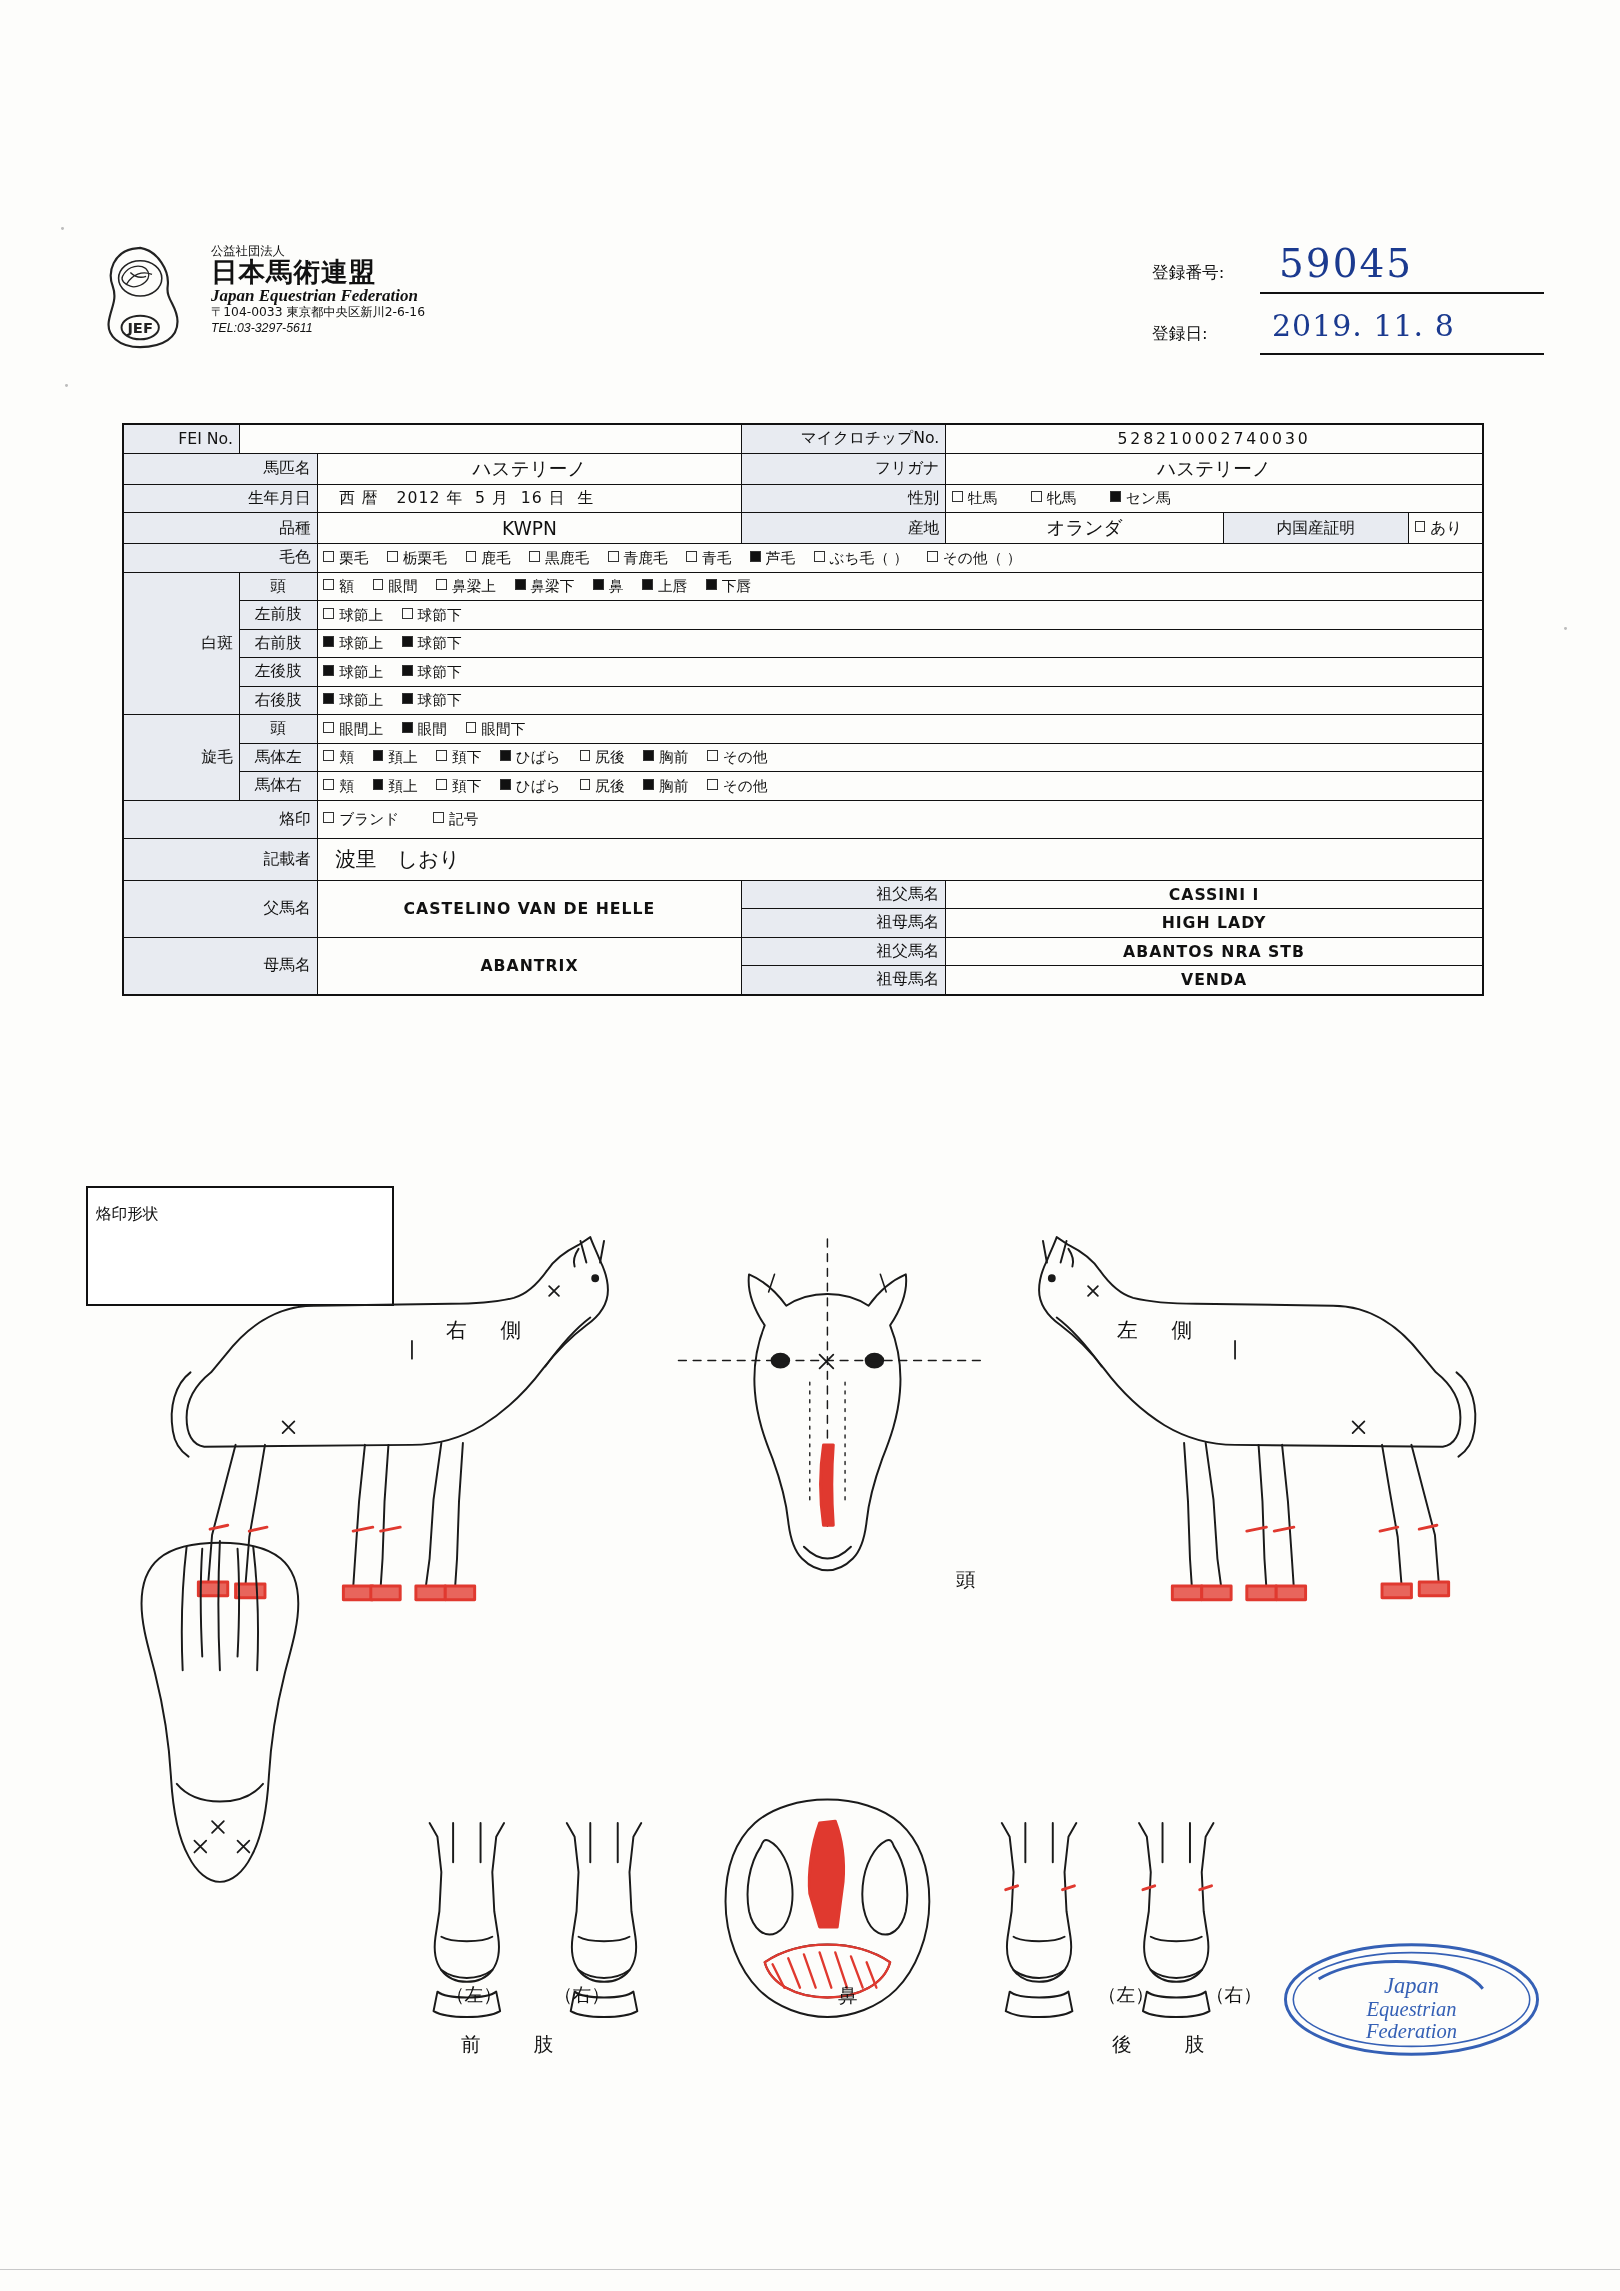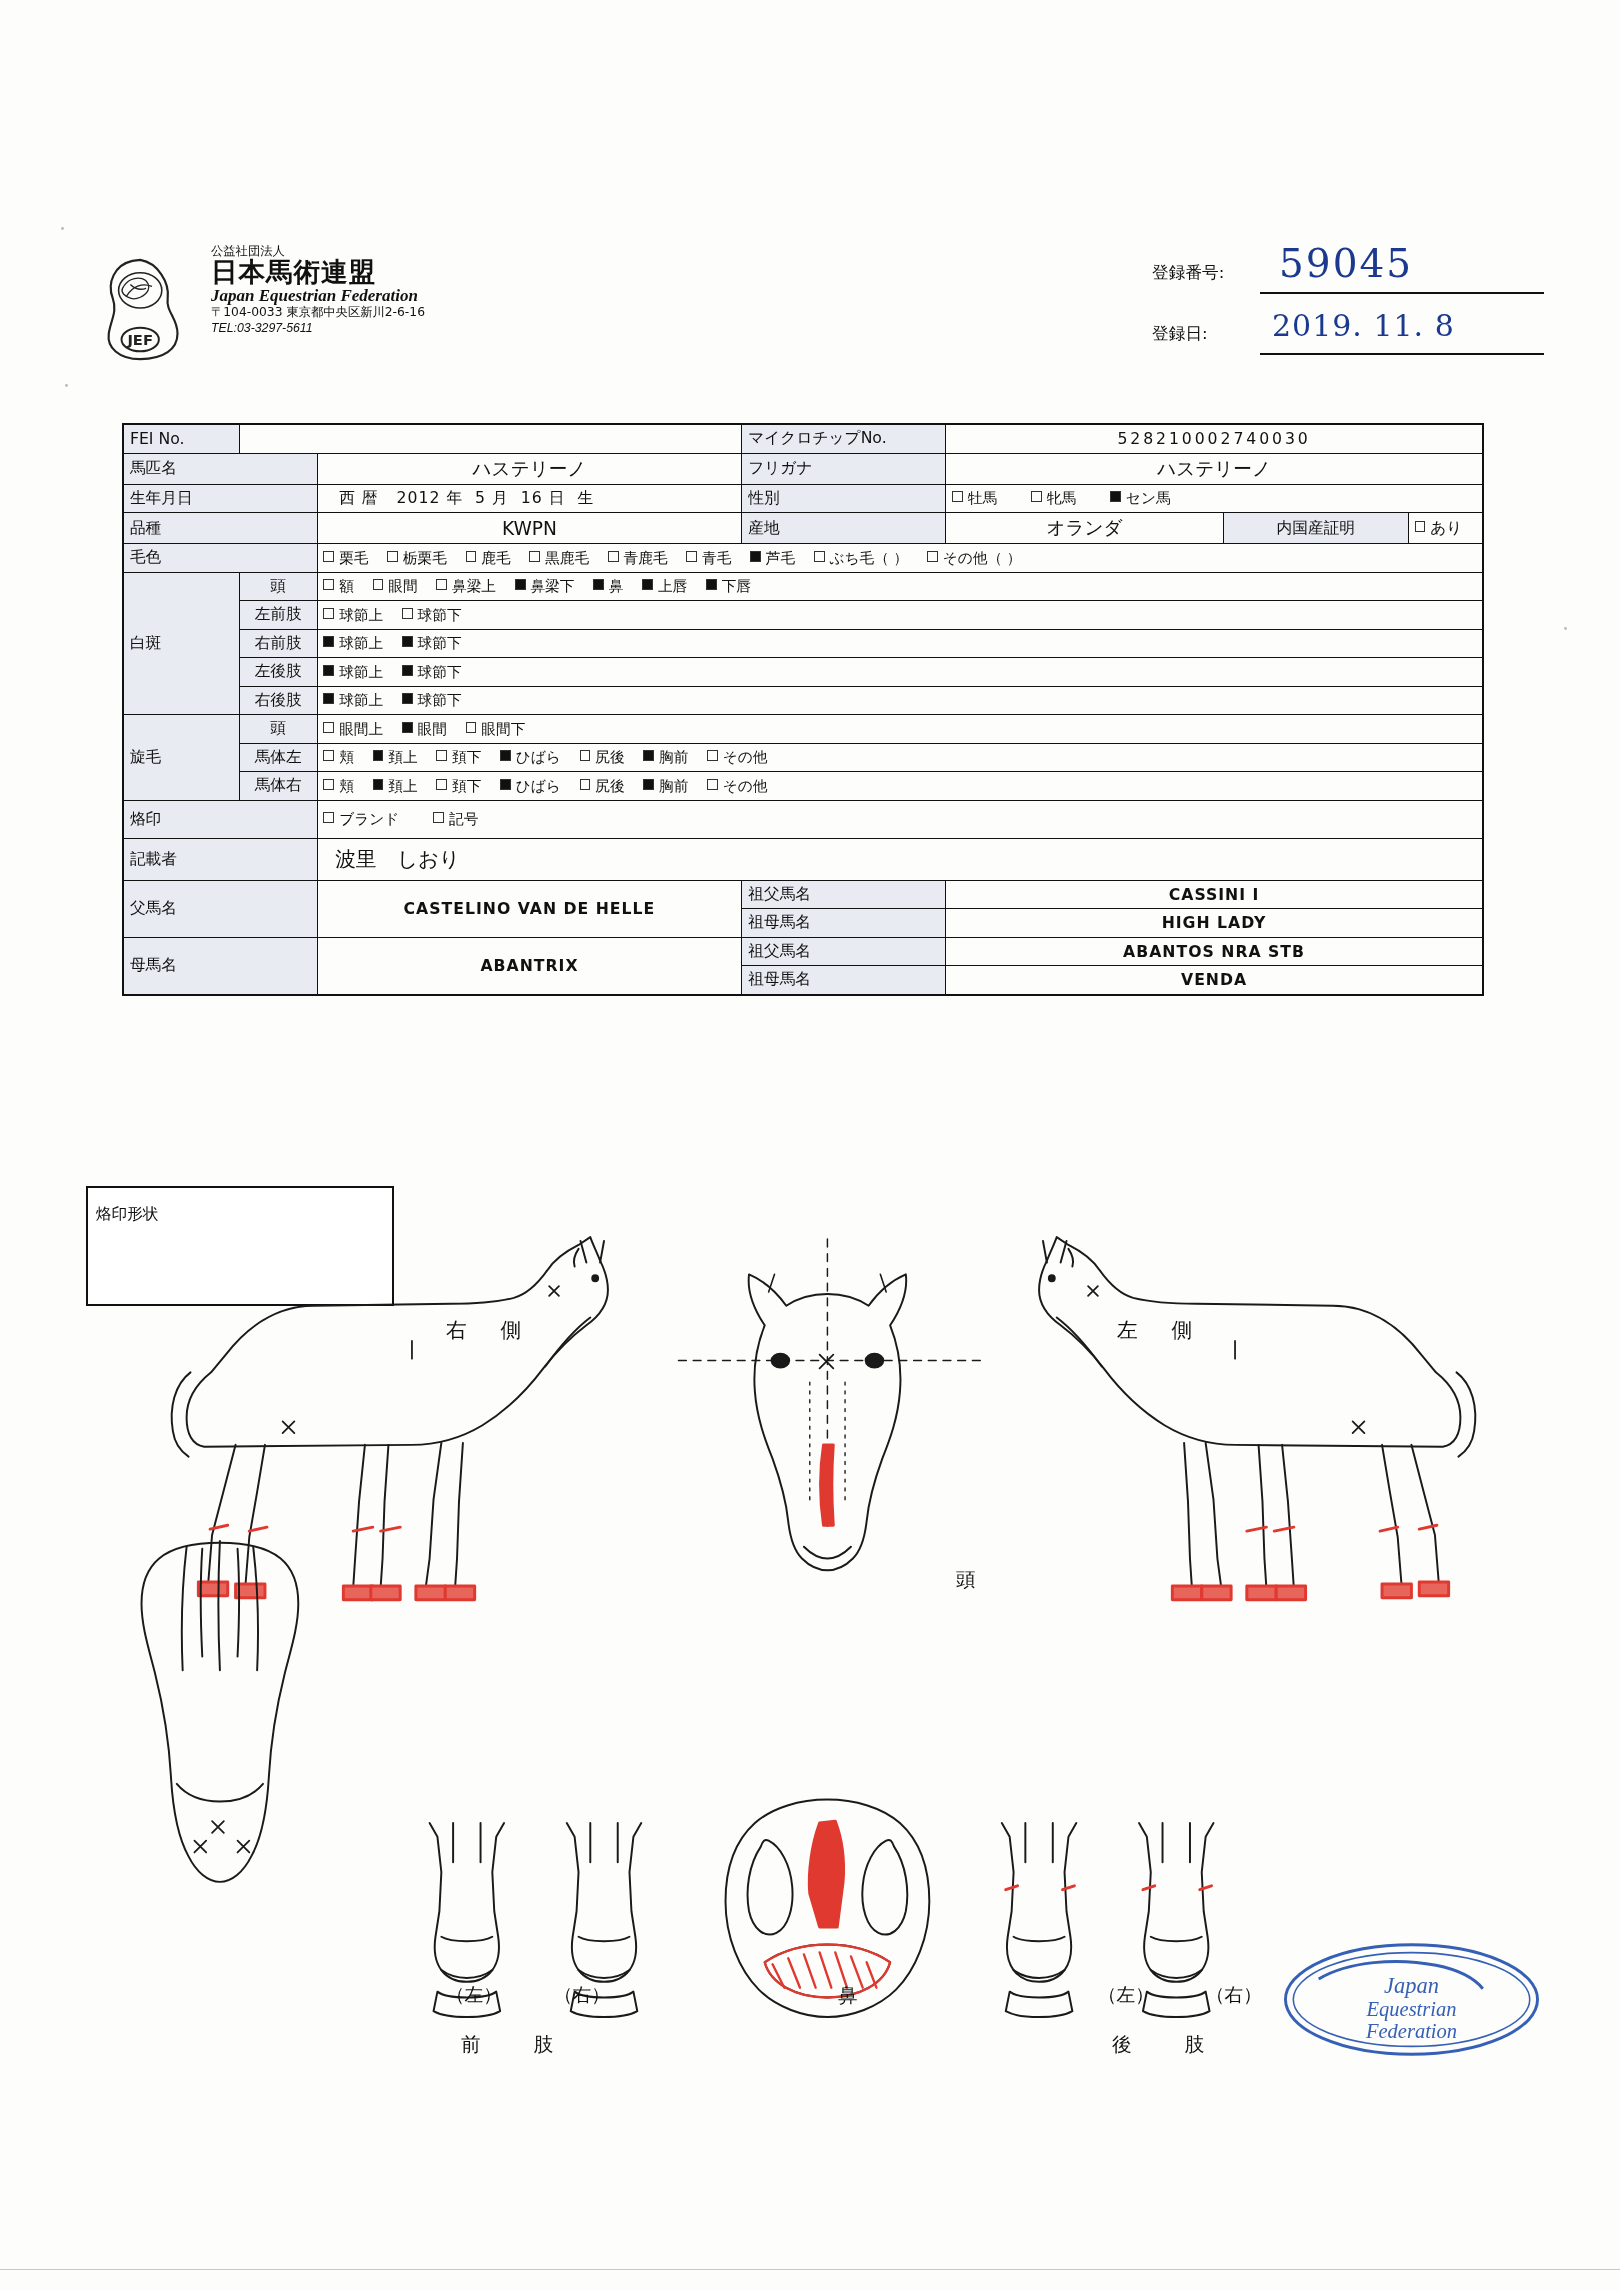--- a/index.html
+++ b/index.html
@@ -10,21 +10,21 @@
     background:#fdfdfb;
     margin:0 auto;
     overflow:hidden;
   }
   .sheet{
     position:absolute;left:0;top:0;width:1620px;height:2292px;
   }
   
   .hdr{position:absolute;left:93px;top:243px;width:1451px;height:137px;}
   .jef-seal{
-    position:absolute;left:0px;top:12px;width:116px;height:108px;
+    position:absolute;left:0px;top:0px;width:116px;height:108px;
   }
   .jef-seal svg{display:block;}
   .org-block{position:absolute;left:118px;top:2px;width:353px;}
   .org-small{font-size:12.3px;color:#111;letter-spacing:0px;line-height:1.1;}
   .org-jp{font-size:26.5px;font-weight:bold;color:#111;letter-spacing:1px;line-height:1.1;margin-top:-2px;
           font-family:"DejaVu Sans", sans-serif;}
   .org-en{font-size:17px;font-style:italic;font-weight:bold;color:#111;line-height:1.15;
           font-family:"Liberation Serif", serif;}
   .org-addr{font-size:12.3px;color:#111;line-height:1.25;font-family:"DejaVu Sans", sans-serif;}
   .org-tel{font-size:12.3px;color:#111;font-style:italic;line-height:1.25;}
@@ -44,21 +44,21 @@
   .reg-val{
     position:absolute;left:127px;top:-2px;font-size:39px;color:#1b3a8f;
     font-family:"DejaVu Serif", serif;letter-spacing:2px;
   }
   .reg-val.small{font-size:30px;top:3.9px;left:120px;letter-spacing:1px;}
 
   
   .tbl{position:absolute;left:122px;top:423px;width:1362px;border:2px solid #111;border-collapse:collapse;}
   .tbl td{border:1px solid #111;font-size:15.7px;color:#111;padding:2px 5.9px;height:23.5px;
           font-family:"DejaVu Sans", sans-serif;vertical-align:middle;}
-  .lbl{background:#e8ebf1;text-align:left;font-size:15.7px;white-space:nowrap;margin-top:28px;}
+  .lbl{background:#e8ebf1;text-align:right;font-size:15.7px;white-space:nowrap;margin-top:28px;}
   .lbl2{background:#e8ebf1;text-align:center;font-size:14.7px;white-space:nowrap;}
   .hand{color:#111;font-family:"DejaVu Sans", sans-serif;}
   .hand-c{text-align:center;}
   .ser{font-family:"Liberation Serif", serif;font-weight:bold;font-size:17.6px;text-align:center;letter-spacing:1px;}
   .chip{
     color:#111;font-family:"DejaVu Serif", serif;font-size:24.5px;letter-spacing:2.9px;
   }
   .cb{display:inline-block;width:8.8px;height:8.8px;border:1px solid #333;margin-right:4.9px;vertical-align:1px;}
   .cb.on{background:#111;}
   .opt{display:inline-block;margin-right:13.7px;white-space:nowrap;font-size:14.7px;}

